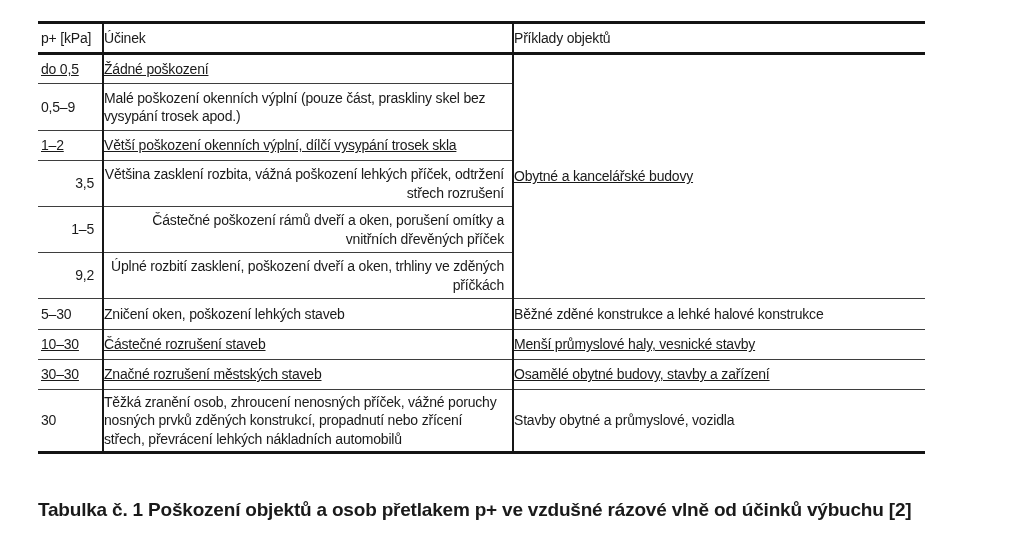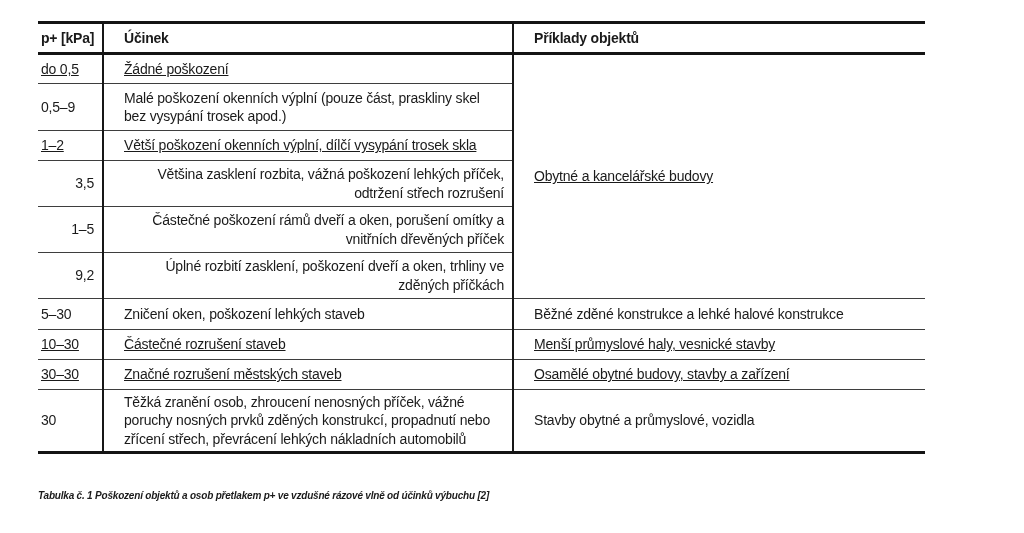--- a/index.html
+++ b/index.html
@@ -20,40 +20,39 @@
     border-top:3px solid #141414;
     border-bottom:3px solid #141414;
     font-size:14px;
     line-height:1.32;
   }
   table.damage col.c-p{width:65px;}
   table.damage col.c-eff{width:410px;}
   table.damage col.c-ex{width:412px;}
   table.damage th{
     text-align:left;
-    font-weight:bold;
+    font-weight:normal;
     border-bottom:3px solid #141414;
     padding:4px 6px 4px 3px;
     vertical-align:middle;
   }
   table.damage td{
     border-top:1px solid #3e3e3e;
     padding:3px 8px 3px 3px;
     vertical-align:middle;
   }
-  table.damage .v{border-left:2px solid #171717;padding-left:20px;margin-left:36px;}
+  table.damage .v{border-left:2px solid #171717;padding-left:0;margin-left:36px;}
   tr.h31{height:31px;} tr.h30{height:30px;text-decoration:underline;} tr.h47{height:47px;}
   tr.h46{height:46px;text-align:right;} tr.h57{height:57px;}
   .caption{
     position:absolute;
     left:38px;top:480px;
     width:887px;
-    font-size:10px;
+    font-size:19px;
     font-weight:bold;
-    font-style:italic;
     color:#1a1a1a;
   }
 </style>
 </head>
 <body>
 
 <div class="page">
 
   <table class="damage">
     <colgroup>

